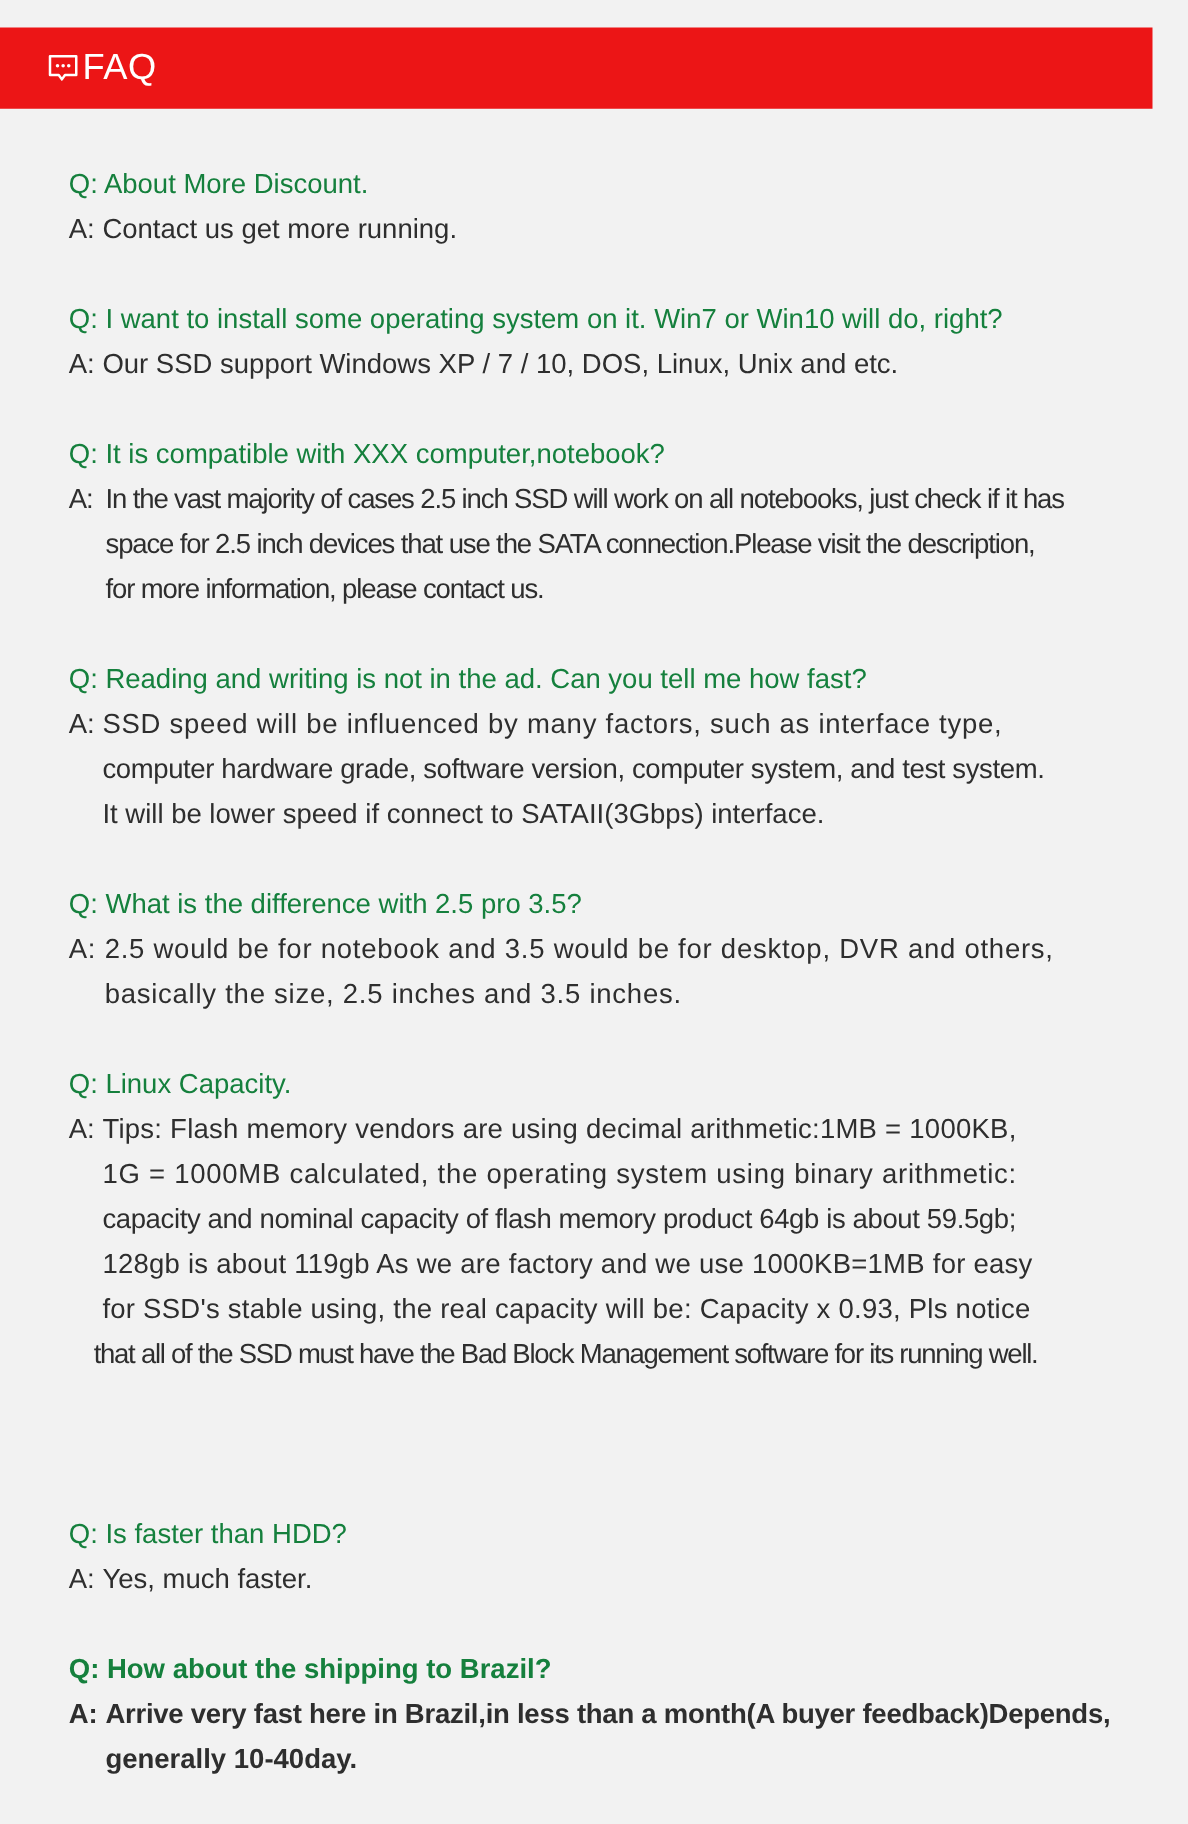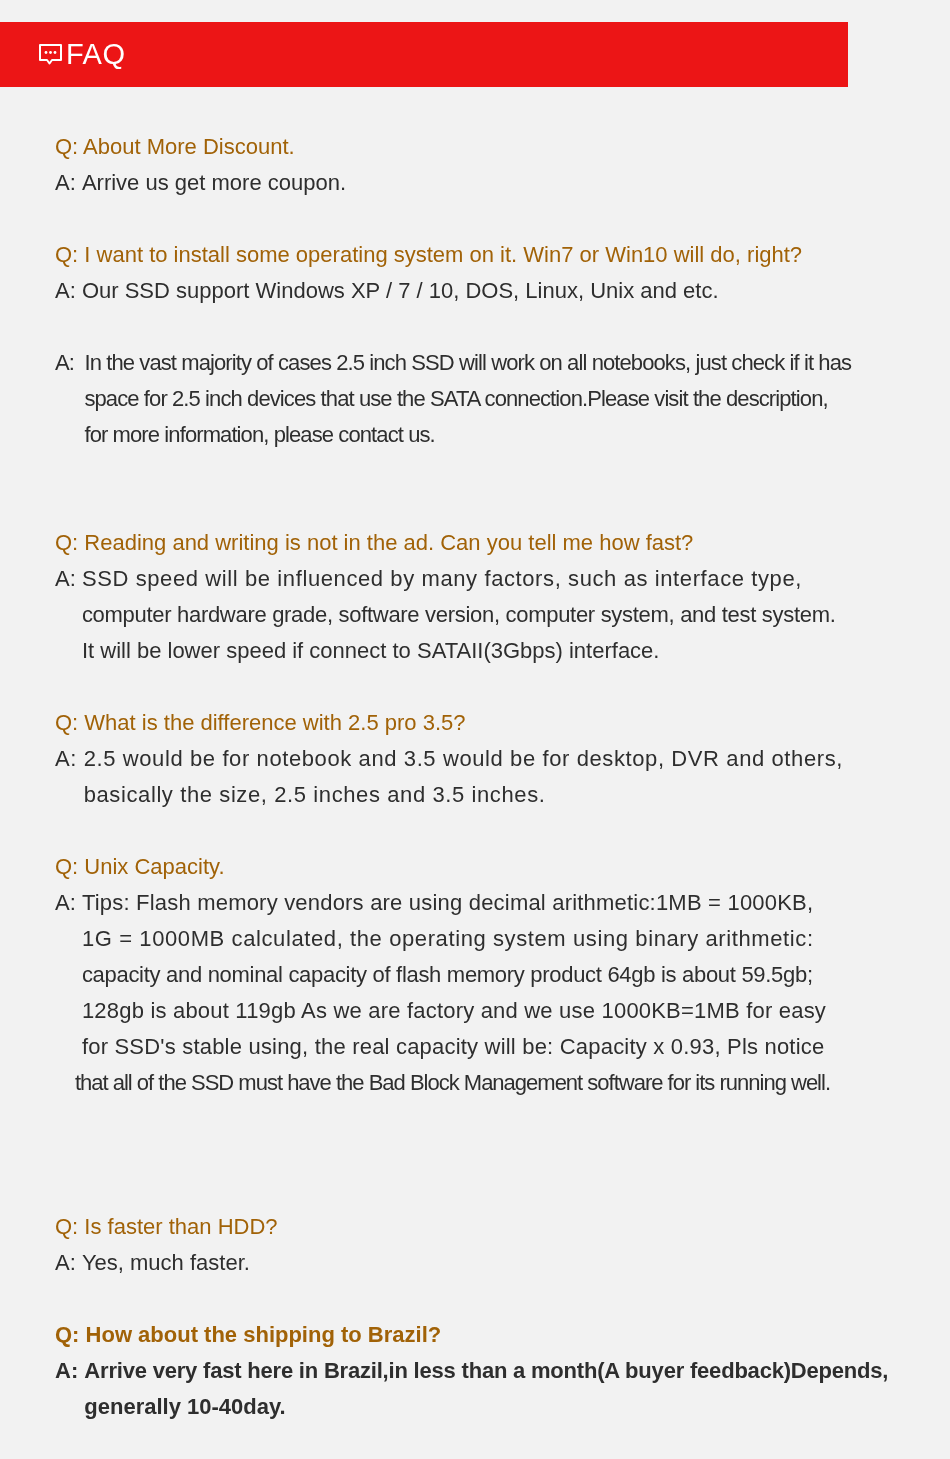--- a/index.html
+++ b/index.html
@@ -5,41 +5,41 @@
     html, body { margin: 0; padding: 0; }
     body {
       width: 950px; height: 1459px;
       background: #f2f2f2;
       font-family: "Liberation Sans", sans-serif;
       position: relative;
       overflow: hidden;
     }
     .header {
       position: absolute; left: 0; top: 22px;
-      width: 848px; height: 65px;
+      width: 922px; height: 65px;
       background: #ec1516;
       display: flex; align-items: center;
     }
     .header .icon {
       margin-left: 37px;
       width: 27px; height: 27px;
       display: flex; align-items: center; justify-content: center;
     }
     .header .title {
       color: #ffffff;
       font-size: 29px;
       letter-spacing: 0.5px;
       margin-left: 2px;
     }
     .faq {
       position: absolute; left: 0; top: 0; width: 950px;
     }
     .item { position: absolute; left: 55px; width: 860px; }
     .q {
-      color: #a16207;
+      color: #15803d;
       font-size: 22px;
       line-height: 36px;
       white-space: nowrap;
     }
     .a {
       color: #2e2e2e;
       font-size: 22px;
       line-height: 36px;
       display: flex;
     }
@@ -64,36 +64,37 @@
   <span class="title">FAQ</span>
 </div>
 
 <div class="faq">
 
   <div class="item" style="top:129px;">
     <div class="q">Q: About More Discount.</div>
     <div class="a">
       <span class="prefix">A: </span>
       <span class="lines">
-        <span class="line">Arrive us get more coupon.</span>
+        <span class="line">Contact us get more running.</span>
       </span>
     </div>
   </div>
 
   <div class="item" style="top:237px;">
     <div class="q">Q: I want to install some operating system on it. Win7 or Win10 will do, right?</div>
     <div class="a">
       <span class="prefix">A: </span>
       <span class="lines">
         <span class="line">Our SSD support Windows XP / 7 / 10, DOS, Linux, Unix and etc.</span>
       </span>
     </div>
   </div>
 
   <div class="item" style="top:345px;">
+    <div class="q">Q: It is compatible with XXX computer,notebook?</div>
     <div class="a cond">
       <span class="prefix">A:  </span>
       <span class="lines">
         <span class="line">In the vast majority of cases 2.5 inch SSD will work on all notebooks, just check if it has</span>
         <span class="line">space for 2.5 inch devices that use the SATA connection.Please visit the description,</span>
         <span class="line">for more information, please contact us.</span>
       </span>
     </div>
   </div>
 
@@ -114,21 +115,21 @@
     <div class="a wide">
       <span class="prefix">A: </span>
       <span class="lines">
         <span class="line">2.5 would be for notebook and 3.5 would be for desktop, DVR and others,</span>
         <span class="line">basically the size, 2.5 inches and 3.5 inches.</span>
       </span>
     </div>
   </div>
 
   <div class="item" style="top:849px;">
-    <div class="q">Q: Unix Capacity.</div>
+    <div class="q">Q: Linux Capacity.</div>
     <div class="a">
       <span class="prefix">A: </span>
       <span class="lines">
         <span class="line" style="letter-spacing:0.2px">Tips: Flash memory vendors are using decimal arithmetic:1MB = 1000KB,</span>
         <span class="line" style="letter-spacing:0.6px">1G = 1000MB calculated, the operating system using binary arithmetic:</span>
         <span class="line" style="letter-spacing:-0.3px">capacity and nominal capacity of flash memory product 64gb is about 59.5gb;</span>
         <span class="line" style="letter-spacing:0.2px">128gb is about 119gb As we are factory and we use 1000KB=1MB for easy</span>
         <span class="line" style="letter-spacing:0.2px">for SSD's stable using, the real capacity will be: Capacity x 0.93, Pls notice</span>
         <span class="line" style="letter-spacing:-1px; margin-left:-7px">that all of the SSD must have the Bad Block Management software for its running well.</span>
       </span>

